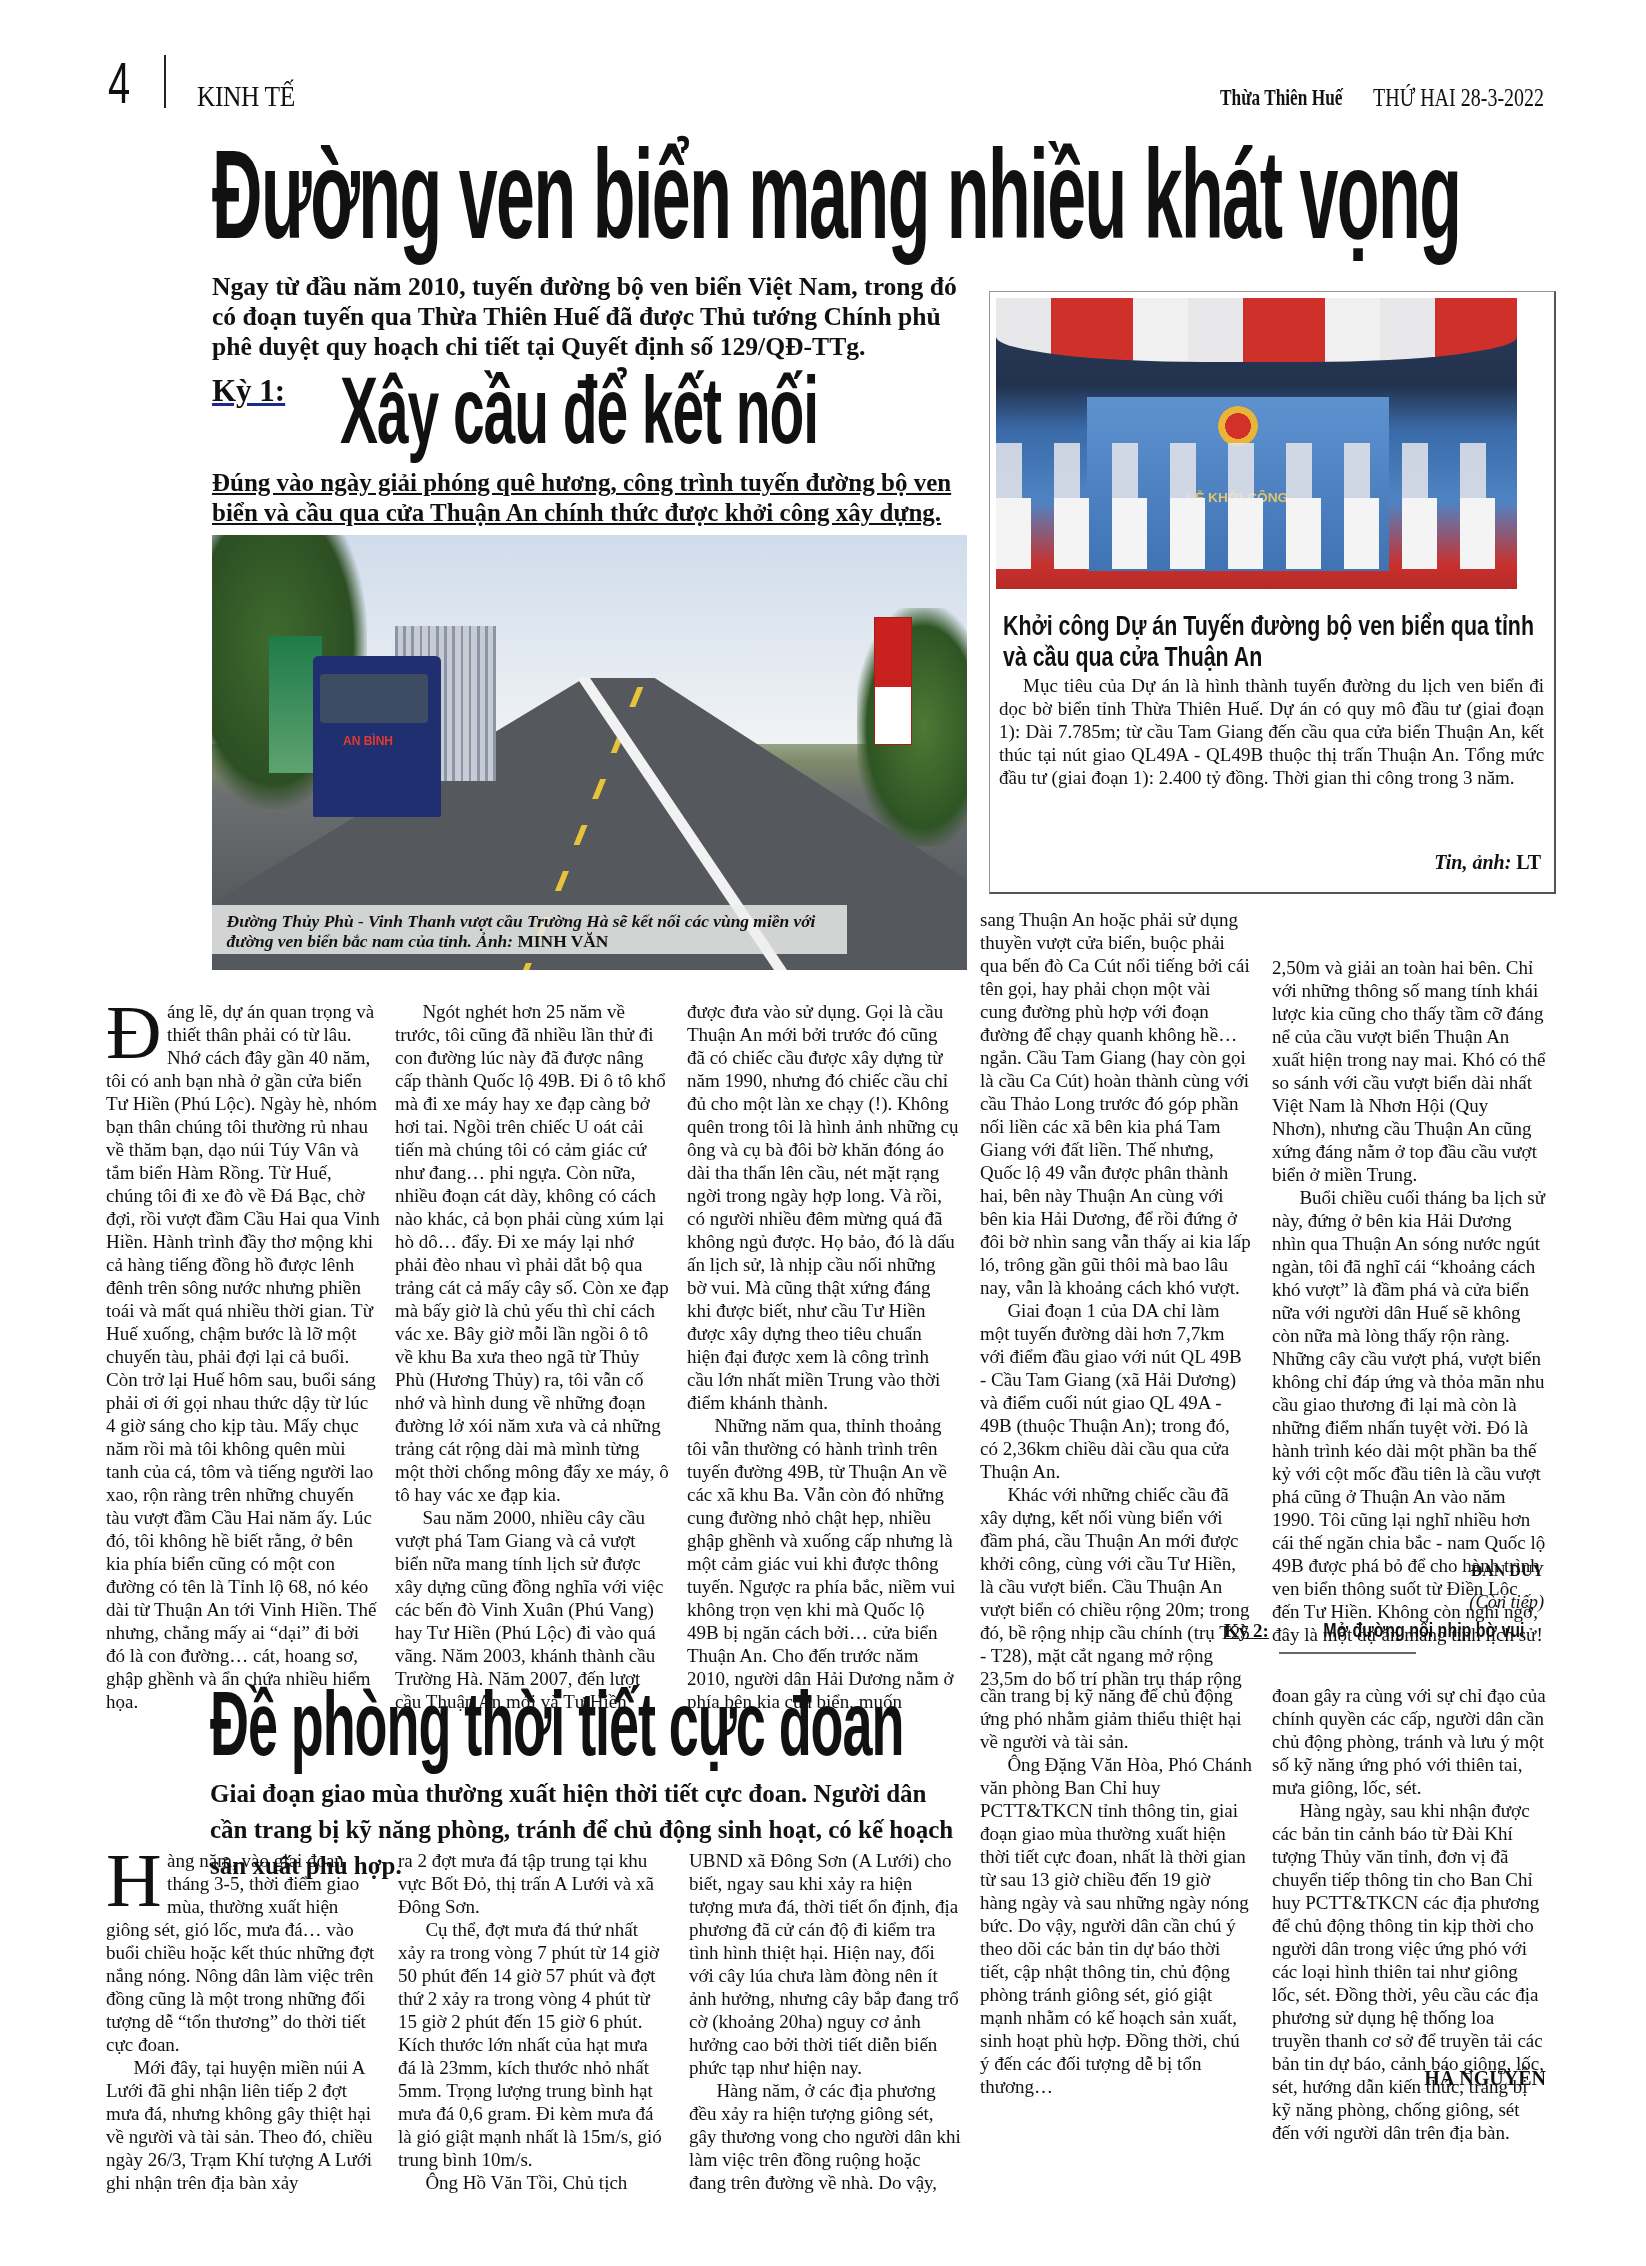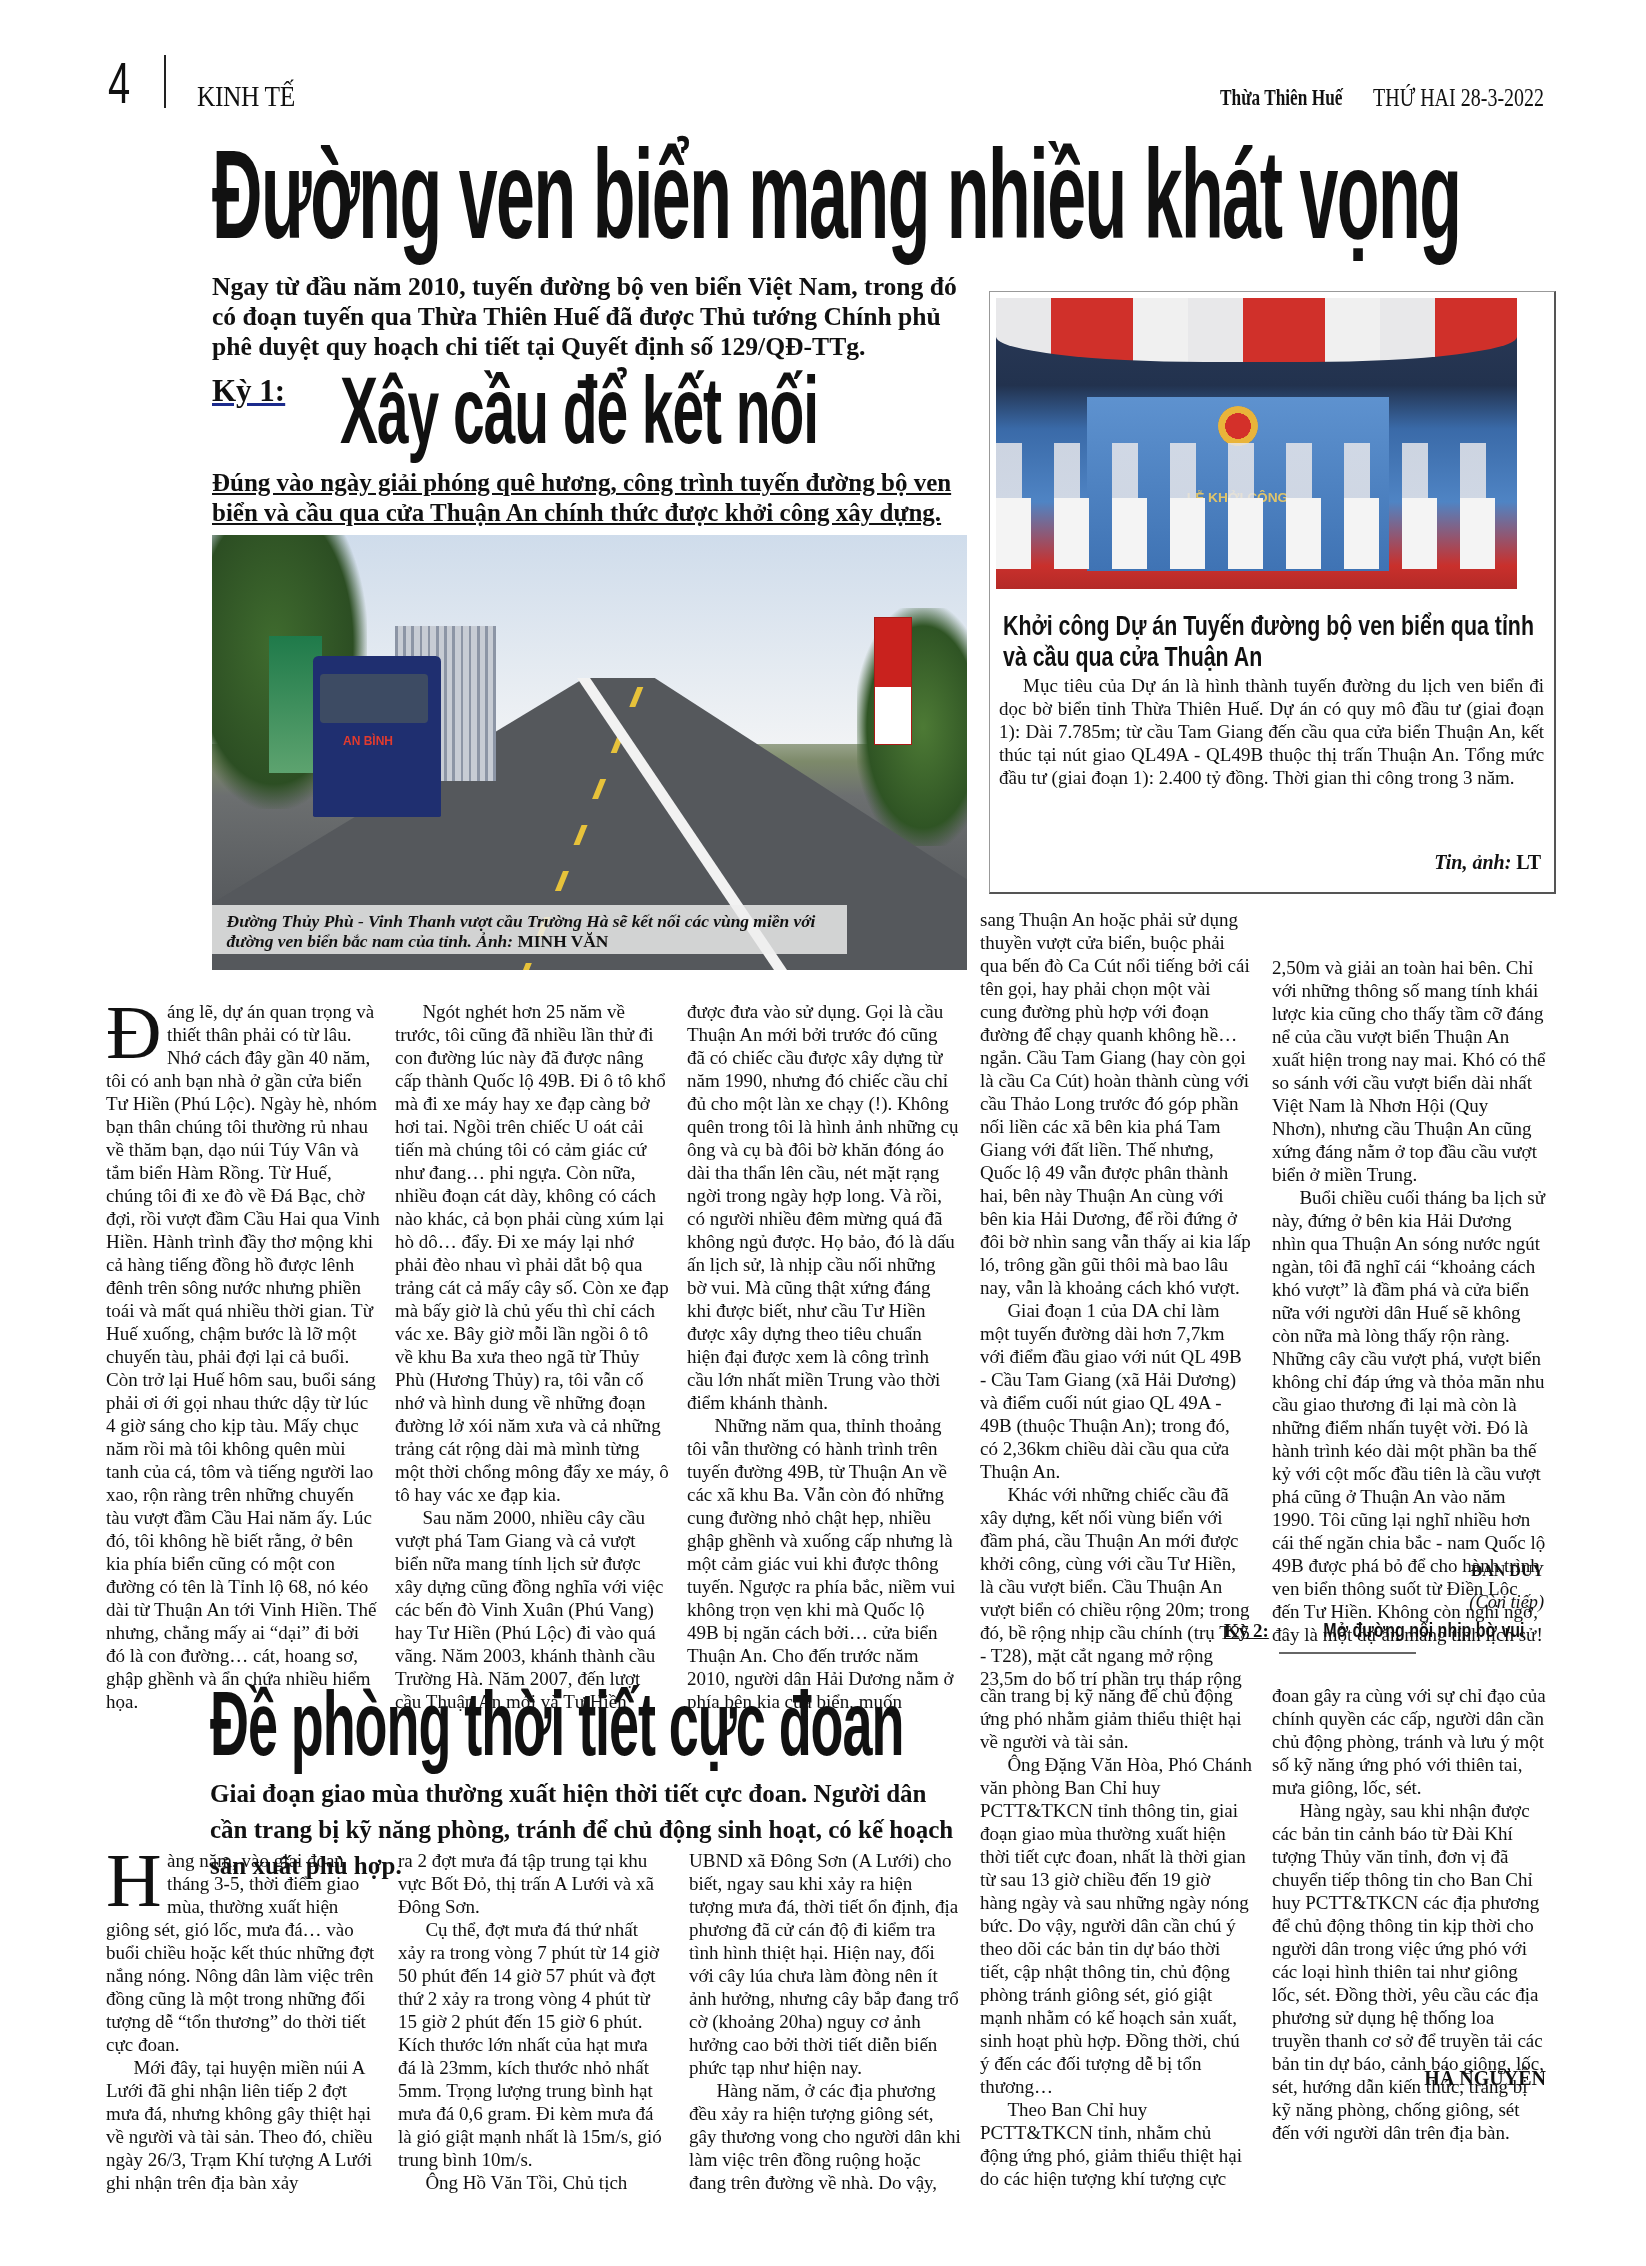--- a/index.html
+++ b/index.html
@@ -169,20 +169,19 @@
   <p>Cụ thể, đợt mưa đá thứ nhất xảy ra trong vòng 7 phút từ 14 giờ 50 phút đến 14 giờ 57 phút và đợt thứ 2 xảy ra trong vòng 4 phút từ 15 giờ 2 phút đến 15 giờ 6 phút. Kích thước lớn nhất của hạt mưa đá là 23mm, kích thước nhỏ nhất 5mm. Trọng lượng trung bình hạt mưa đá 0,6 gram. Đi kèm mưa đá là gió giật mạnh nhất là 15m/s, gió trung bình 10m/s.</p>
   <p>Ông Hồ Văn Tồi, Chủ tịch</p>
 </div>
 <div class="abs col d3">
   <p class="noindent">UBND xã Đông Sơn (A Lưới) cho biết, ngay sau khi xảy ra hiện tượng mưa đá, thời tiết ổn định, địa phương đã cử cán độ đi kiểm tra tình hình thiệt hại. Hiện nay, đối với cây lúa chưa làm đòng nên ít ảnh hưởng, nhưng cây bắp đang trổ cờ (khoảng 20ha) nguy cơ ảnh hưởng cao bởi thời tiết diễn biến phức tạp như hiện nay.</p>
   <p>Hàng năm, ở các địa phương đều xảy ra hiện tượng giông sét, gây thương vong cho người dân khi làm việc trên đồng ruộng hoặc đang trên đường về nhà. Do vậy,</p>
 </div>
 <div class="abs col d4">
   <p class="noindent">cần trang bị kỹ năng để chủ động ứng phó nhằm giảm thiểu thiệt hại về người và tài sản.</p>
   <p>Ông Đặng Văn Hòa, Phó Chánh văn phòng Ban Chỉ huy PCTT&amp;TKCN tỉnh thông tin, giai đoạn giao mùa thường xuất hiện thời tiết cực đoan, nhất là thời gian từ sau 13 giờ chiều đến 19 giờ hàng ngày và sau những ngày nóng bức. Do vậy, người dân cần chú ý theo dõi các bản tin dự báo thời tiết, cập nhật thông tin, chủ động phòng tránh giông sét, gió giật mạnh nhằm có kế hoạch sản xuất, sinh hoạt phù hợp. Đồng thời, chú ý đến các đối tượng dễ bị tổn thương…</p>
-  <p>Theo Ban Chỉ huy PCTT&amp;TKCN tỉnh, nhằm chủ động ứng phó, giảm thiểu thiệt hại do các hiện tượng khí tượng cực</p>
 </div>
 <div class="abs col d5">
   <p class="noindent">đoan gây ra cùng với sự chỉ đạo của chính quyền các cấp, người dân cần chủ động phòng, tránh và lưu ý một số kỹ năng ứng phó với thiên tai, mưa giông, lốc, sét.</p>
   <p>Hàng ngày, sau khi nhận được các bản tin cảnh báo từ Đài Khí tượng Thủy văn tỉnh, đơn vị đã chuyển tiếp thông tin cho Ban Chỉ huy PCTT&amp;TKCN các địa phương để chủ động thông tin kịp thời cho người dân trong việc ứng phó với các loại hình thiên tai như giông lốc, sét. Đồng thời, yêu cầu các địa phương sử dụng hệ thống loa truyền thanh cơ sở để truyền tải các bản tin dự báo, cảnh báo giông, lốc, sét, hướng dẫn kiến thức, trang bị kỹ năng phòng, chống giông, sét đến với người dân trên địa bàn.</p>
 </div>
 <div class="abs byline2">HÀ NGUYÊN</div>
 
 
 </body></html>

